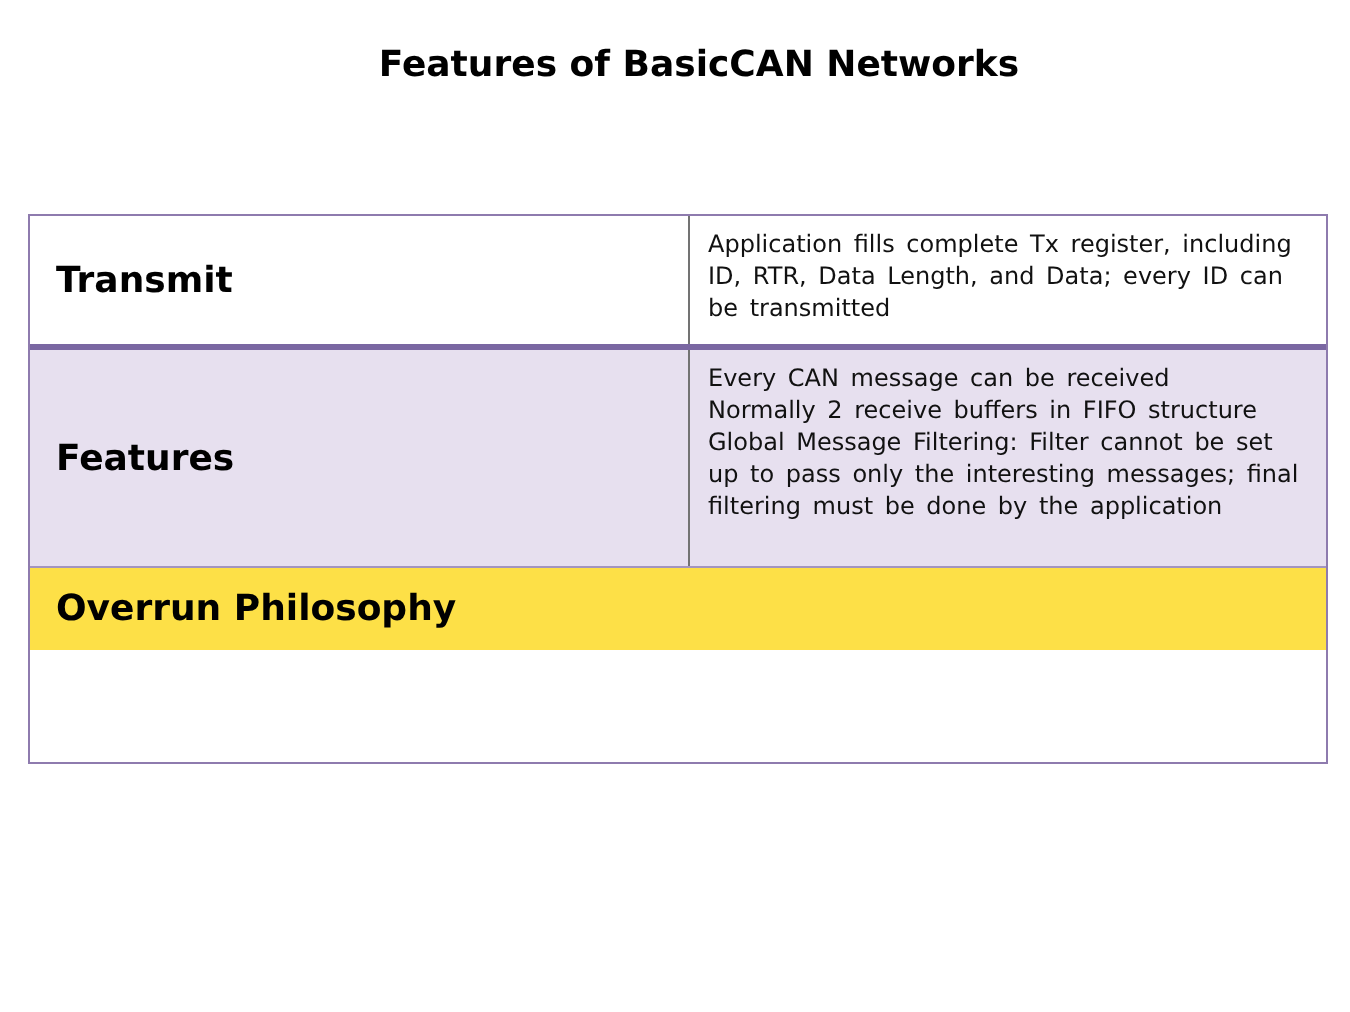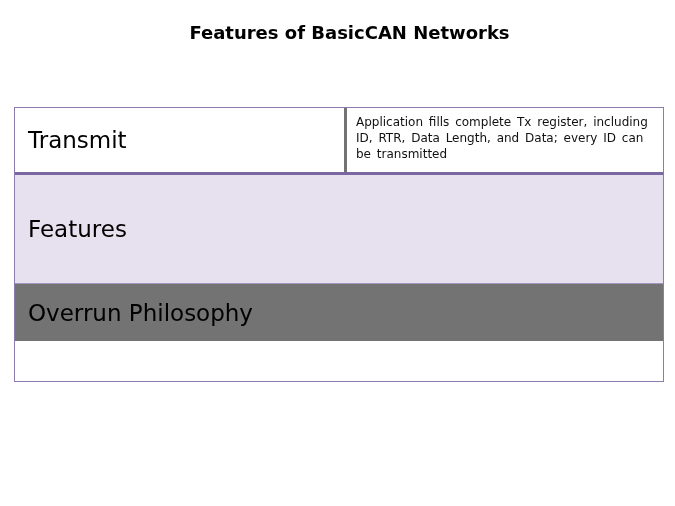--- a/index.html
+++ b/index.html
@@ -38,38 +38,38 @@
     background: #ffffff;
   }
   .row {
     display: flex;
     box-sizing: border-box;
     width: 100%;
   }
   .row-0 { height: 67px;  border-bottom: 3px solid #7a67a2; }
   .row-1 { height: 109px; border-bottom: 1px solid #a395bf; background: #e7e0ef; }
   .row-2 { height: 49px;  border-bottom: 2px solid #b3a6c8; }
-  .row-3 { height: 57px;  background: #737373; }
+  .row-3 { height: 41px;  background: #fde047; }
   .cell {
     box-sizing: border-box;
     color: #000000;
   }
   .cell.label {
     width: 329px;
     flex: 0 0 329px;
     display: flex;
     align-items: center;
     padding-left: 13px;
-    font-size: 23px;
-    font-weight: normal;
+    font-size: 18px;
+    font-weight: bold;
     letter-spacing: 0px;
   }
   .cell.desc {
     flex: 1 1 auto;
-    border-left: 3px solid #737373;
+    border-left: 1px solid #737373;
     padding: 6px 8px 4px 9px;
     font-size: 12px;
     line-height: 16px;
     color: #111111;
     white-space: pre-line;
     word-spacing: 2px;
   }
 </style>
 </head>
 <body>
@@ -79,20 +79,23 @@
 
   <div class="tbl">
 
     <div class="row row-0">
       <div class="cell label">Transmit</div>
       <div class="cell desc">Application fills complete Tx register, including ID, RTR, Data Length, and Data; every ID can be transmitted</div>
     </div>
 
     <div class="row row-1">
       <div class="cell label">Features</div>
+      <div class="cell desc">Every CAN message can be received
+Normally  2 receive buffers in FIFO structure
+Global Message Filtering: Filter cannot be set up to pass only the interesting messages; final filtering must be done by the application</div>
     </div>
 
 
     <div class="row row-3">
       <div class="cell label">Overrun Philosophy</div>
     </div>
 
   </div>
 </div>
 

